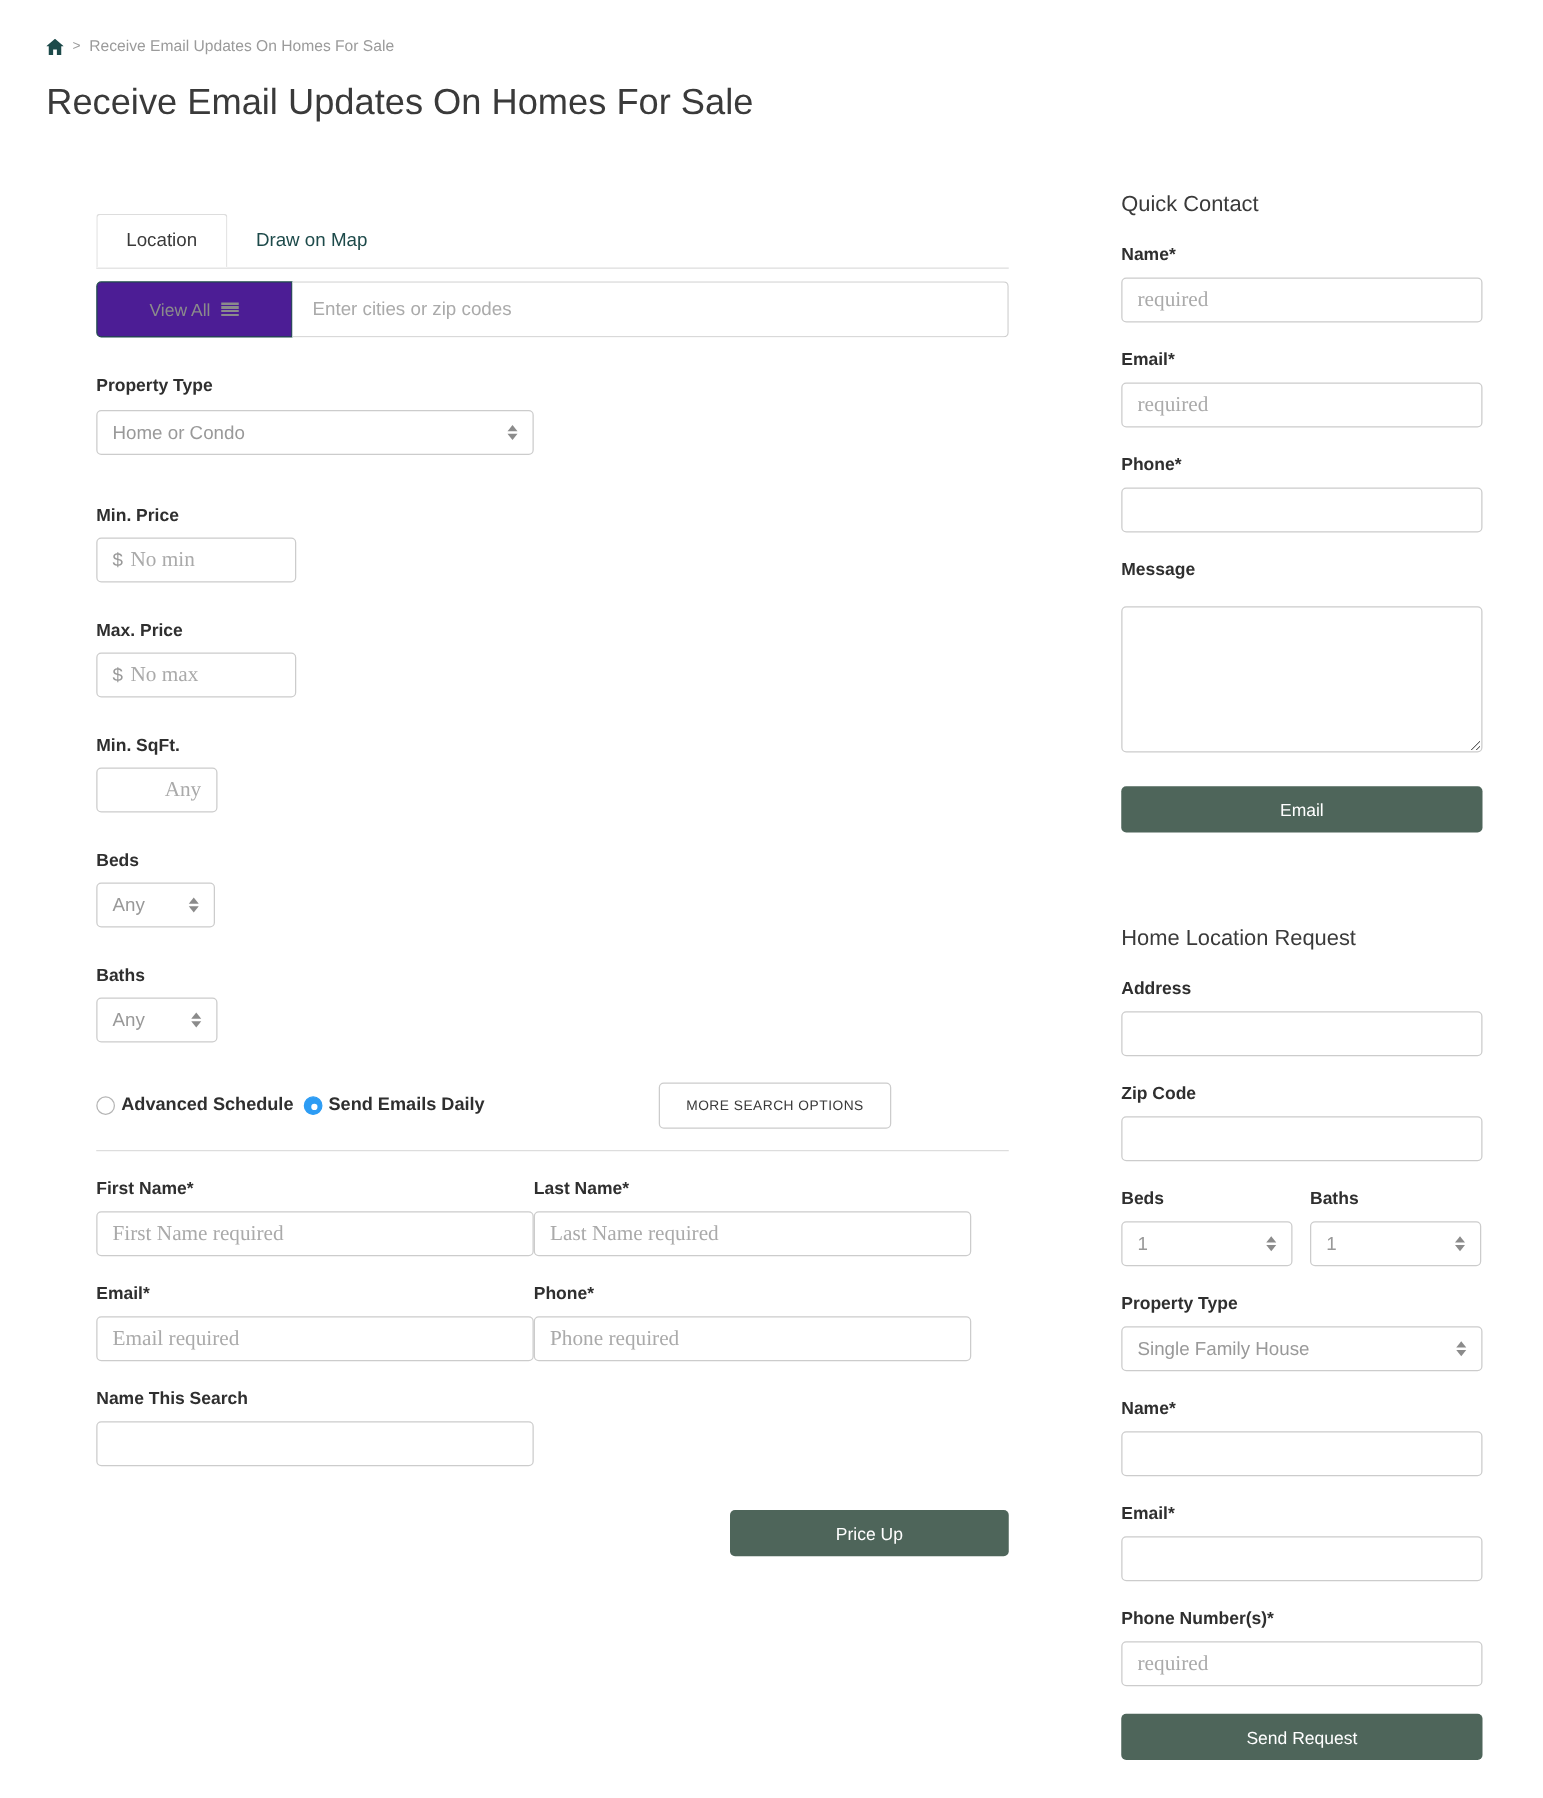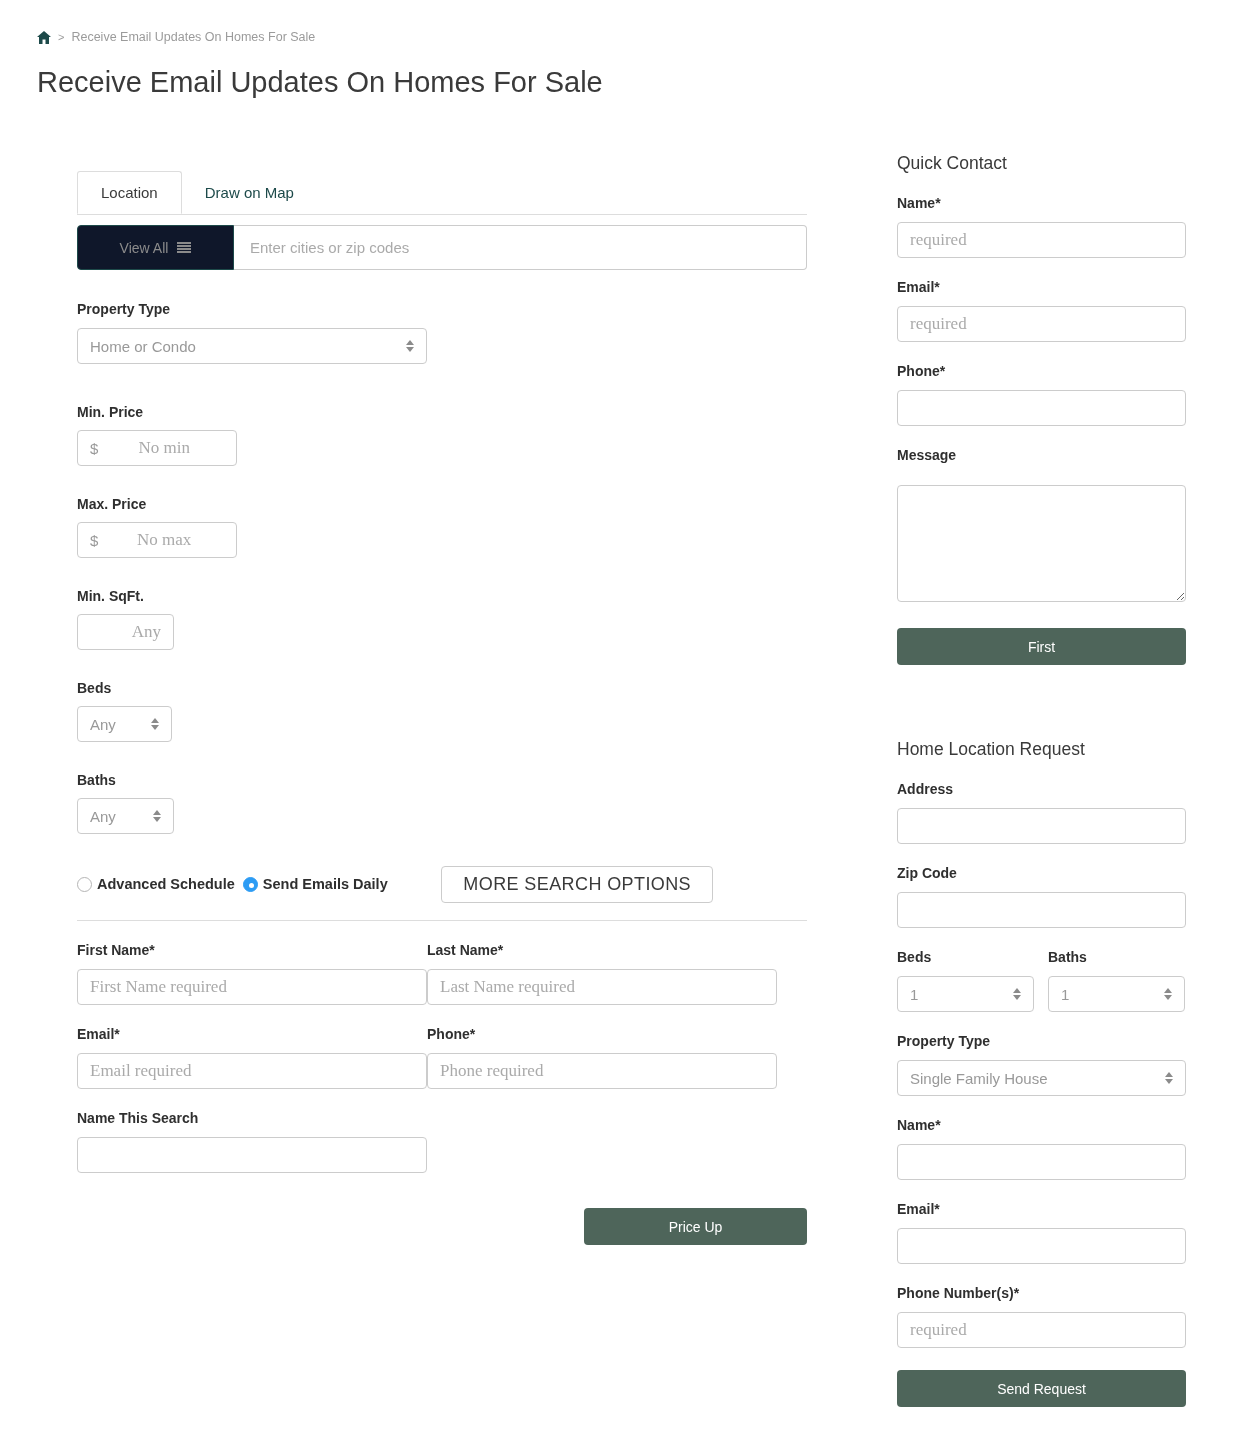--- a/index.html
+++ b/index.html
@@ -27,21 +27,21 @@
   .tab { height: 43px; display: flex; align-items: center; padding: 0 23px; font-size: 15px; cursor: pointer; }
   .tab.active {
     background: #fff; border: 1px solid #ddd; border-bottom: 1px solid #fff;
     margin-bottom: -1px; border-radius: 3px 3px 0 0; color: #3a3a3a;
   }
   .tab.inactive { color: #1d4a4a; }
 
   
   .loc-row { display: flex; margin-top: 10px; height: 45px; }
   .view-all-btn {
-    width: 157px; background: #0f172a; border: 1px solid #1d4a4a; border-radius: 4px 0 0 4px;
+    width: 157px; background: #4c1d95; border: 1px solid #1d4a4a; border-radius: 4px 0 0 4px;
     display: flex; align-items: center; justify-content: center; gap: 9px;
     font-size: 14px; color: #8b8b8b; cursor: pointer;
   }
   .menu-ic { width: 14px; height: 11px;
     background: repeating-linear-gradient(to bottom, #8b8b8b 0 2px, transparent 2px 3px); }
   .loc-input { flex: 1; border: 1px solid #ccc; border-left: none; border-radius: 0 4px 4px 0;
     padding: 0 16px; font-size: 15px; color: #3a3a3a; font-family: "Liberation Sans", sans-serif; }
   .loc-input::placeholder { color: #aaa; }
 
   
@@ -60,34 +60,34 @@
 
   
   .filters { display: flex; margin-top: 40px; gap: 30px; flex-direction: column; }
   .filter .lbl { display: block; margin-bottom: 10px; }
   .f-minprice, .f-maxprice { width: 160px; }
   .f-sqft { width: 97px; }
   .f-beds { width: 95px; }
   .f-baths { width: 97px; }
   .money { display: flex; align-items: center; padding: 0 12px; gap: 6px; }
   .money .cur { color: #999; font-size: 15px; }
-  .money input { border: none; outline: none; width: 100%; text-align: center; }
+  .money input { border: none; outline: none; width: 100%; text-align: left; }
   .plain-input { width: 100%; padding: 0 12px; text-align: right; outline: none; }
 
   
   .sched-row { display: flex; align-items: flex-start; margin-top: 32px; }
   .radios { display: flex; align-items: center; padding-top: 10px; }
   .radio-opt { display: flex; align-items: center; gap: 5px; cursor: pointer; }
   .radio-opt + .radio-opt { margin-left: 8px; }
   .radio { width: 15px; height: 15px; border-radius: 50%; border: 1px solid #b5b5b5; background: #fff; position: relative; flex: 0 0 auto; }
   .radio.checked { background: #2d9cf4; border-color: #2d9cf4; }
   .radio.checked::after { content: ""; position: absolute; left: 5px; top: 5px; width: 5px; height: 5px; border-radius: 50%; background: #fff; }
   .radio-lbl { font-size: 14.5px; font-weight: bold; color: #2f2f2f; }
   .more-btn { margin-left: auto; margin-right: 94px; height: 37px; padding: 0 21px;
-    border: 1px solid #ccc; border-radius: 4px; background: #fff; font-size: 18px;
+    border: 1px solid #ccc; border-radius: 4px; background: #fff; font-size: 11px;
     color: #3a3a3a; letter-spacing: 0.4px; cursor: pointer; font-family: "Liberation Sans", sans-serif; }
 
   .divider { border: none; border-top: 1px solid #ddd; margin-top: 17px; }
 
   
   .grid2 { display: flex; }
   .gcol { width: 350px; }
   .fld { margin-top: 21px; }
   .fld .lbl { display: block; margin-bottom: 11px; }
   .fld input { width: 100%; padding: 0 12px; }
@@ -258,21 +258,21 @@
         </div>
         <div class="fld">
           <span class="lbl">Phone*</span>
           <input class="ctl" type="text" placeholder="" style="">
         </div>
         <div class="fld">
           <span class="lbl">Message</span>
           <textarea class="msg-area" style=""></textarea>
         </div>
 
-        <button class="btn-green send-btn">First</button>
+        <button class="btn-green send-btn">Email</button>
       </div>
 
       <div class="hv-section">
         <div class="side-heading">Home Location Request</div>
 
         <div class="fld">
           <span class="lbl">Address</span>
           <input class="ctl" type="text" placeholder="" style="">
         </div>
         <div class="fld">

